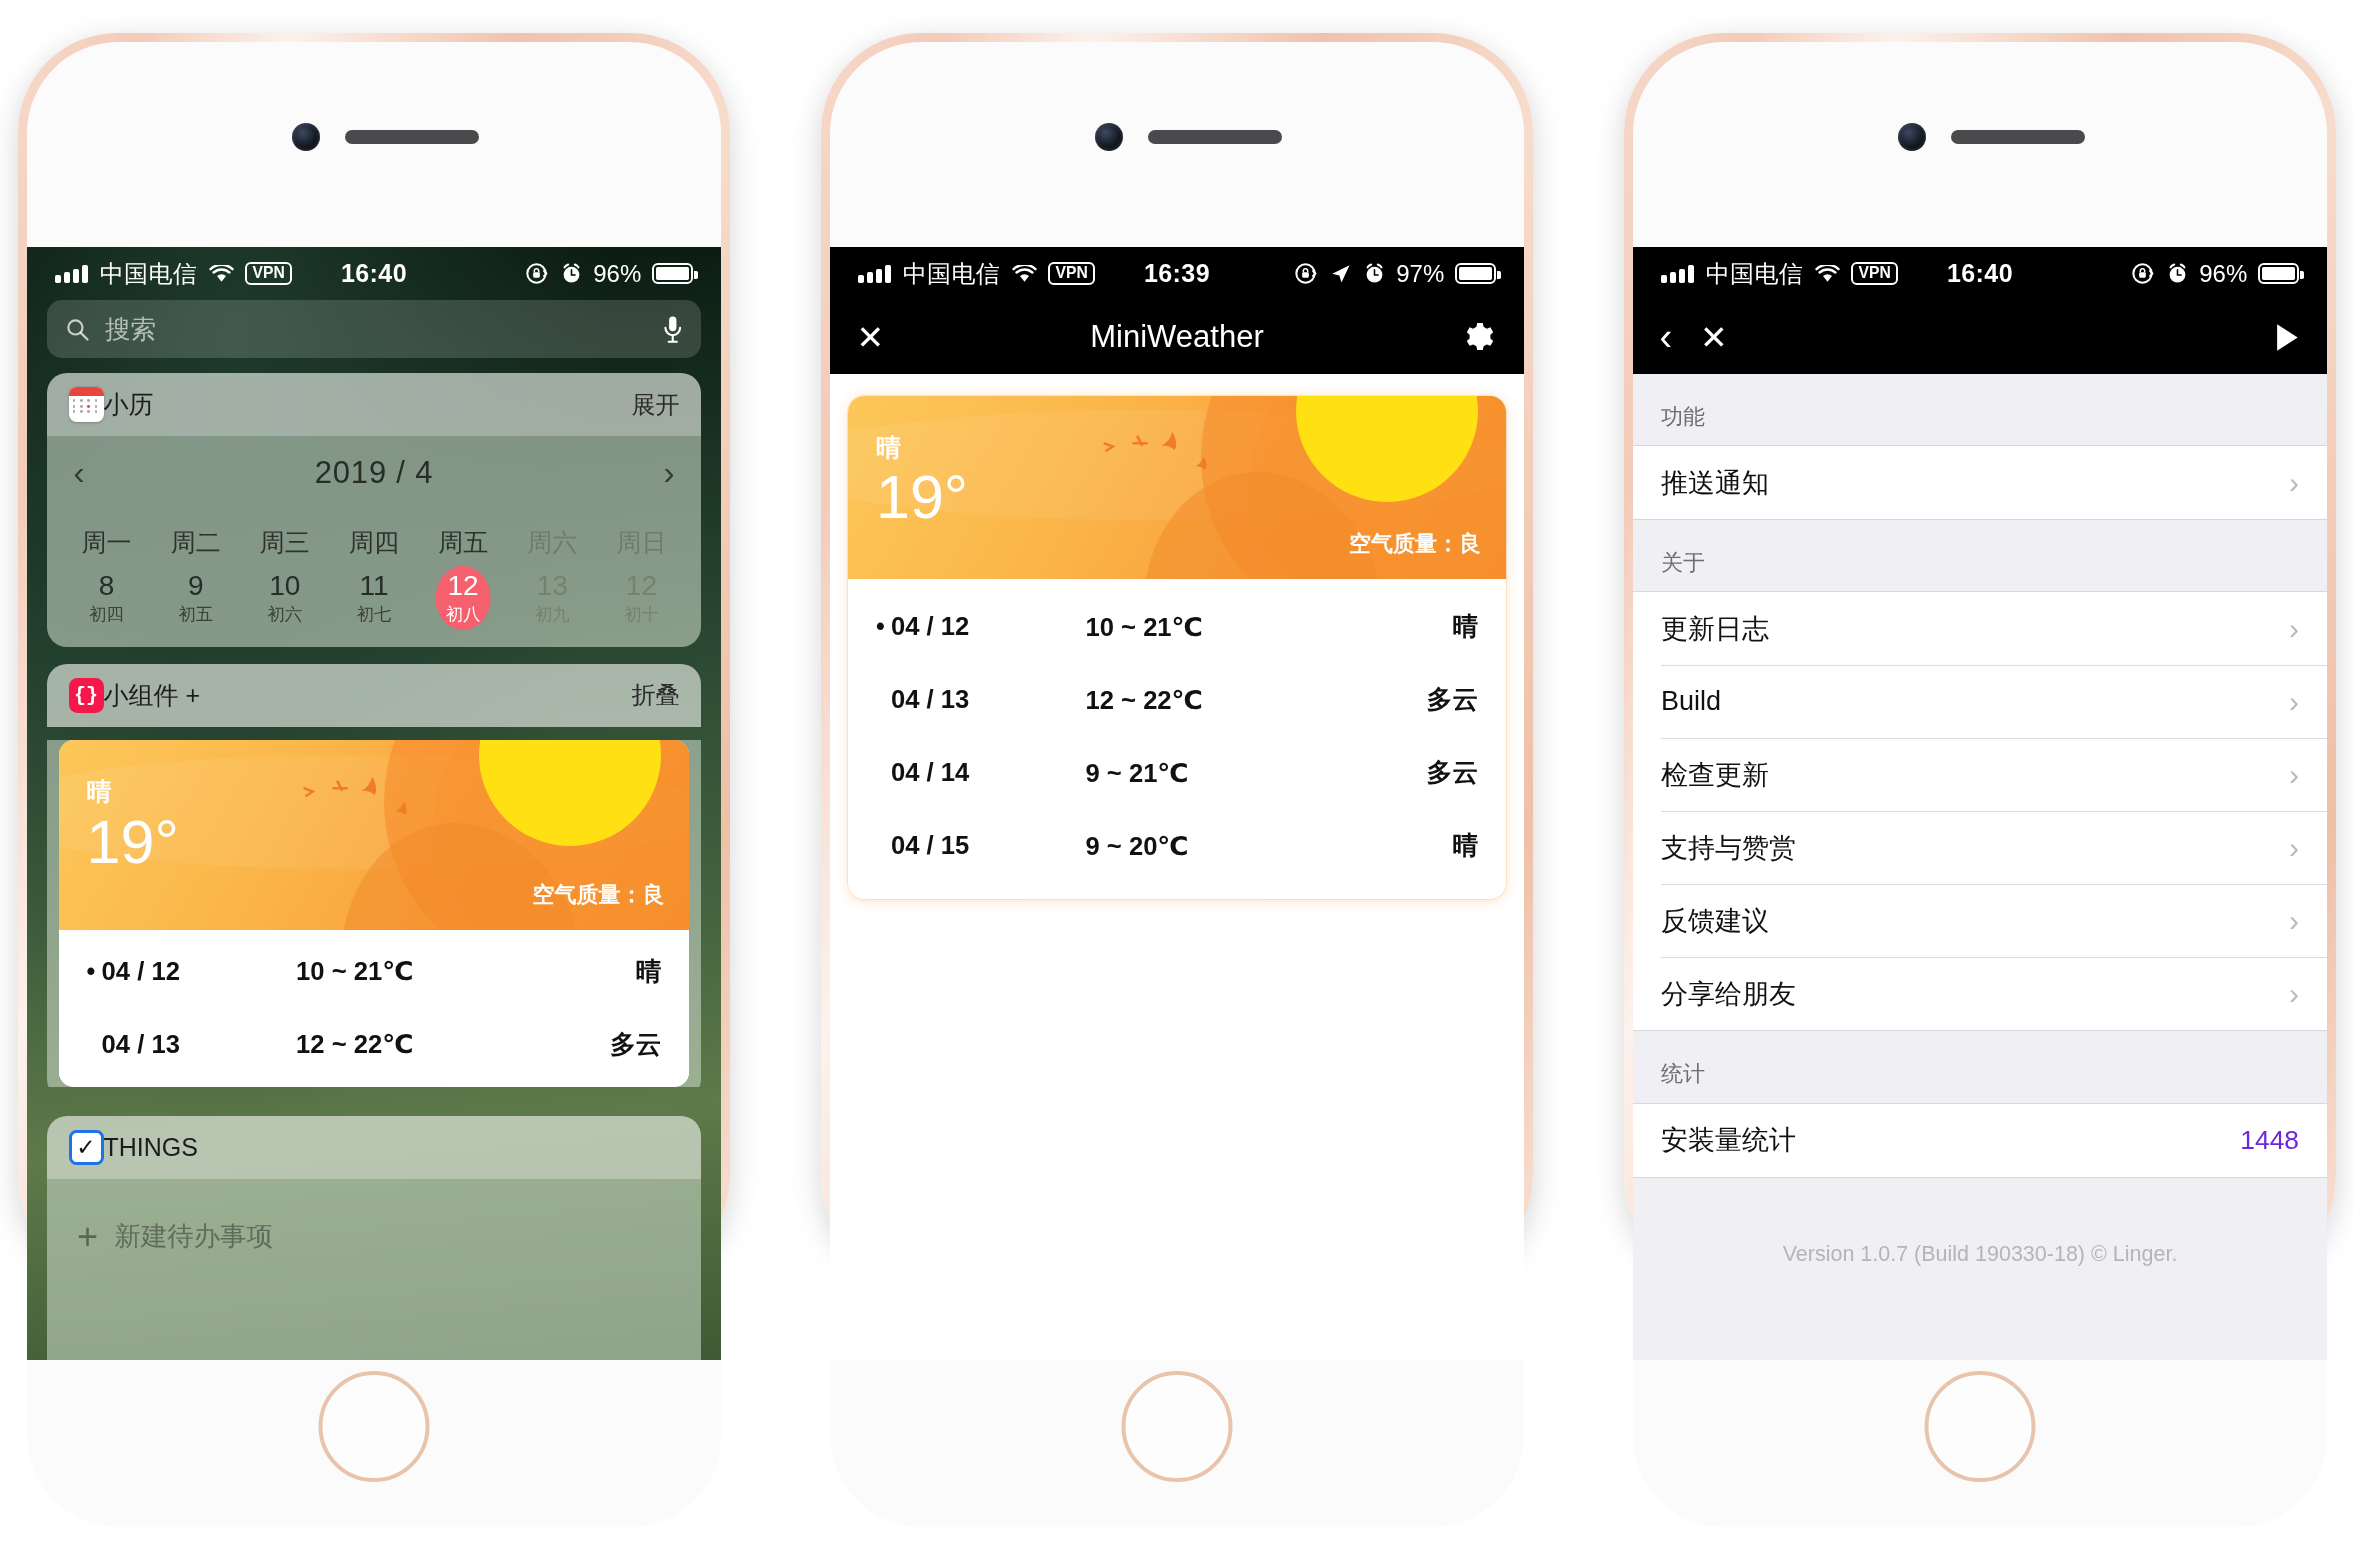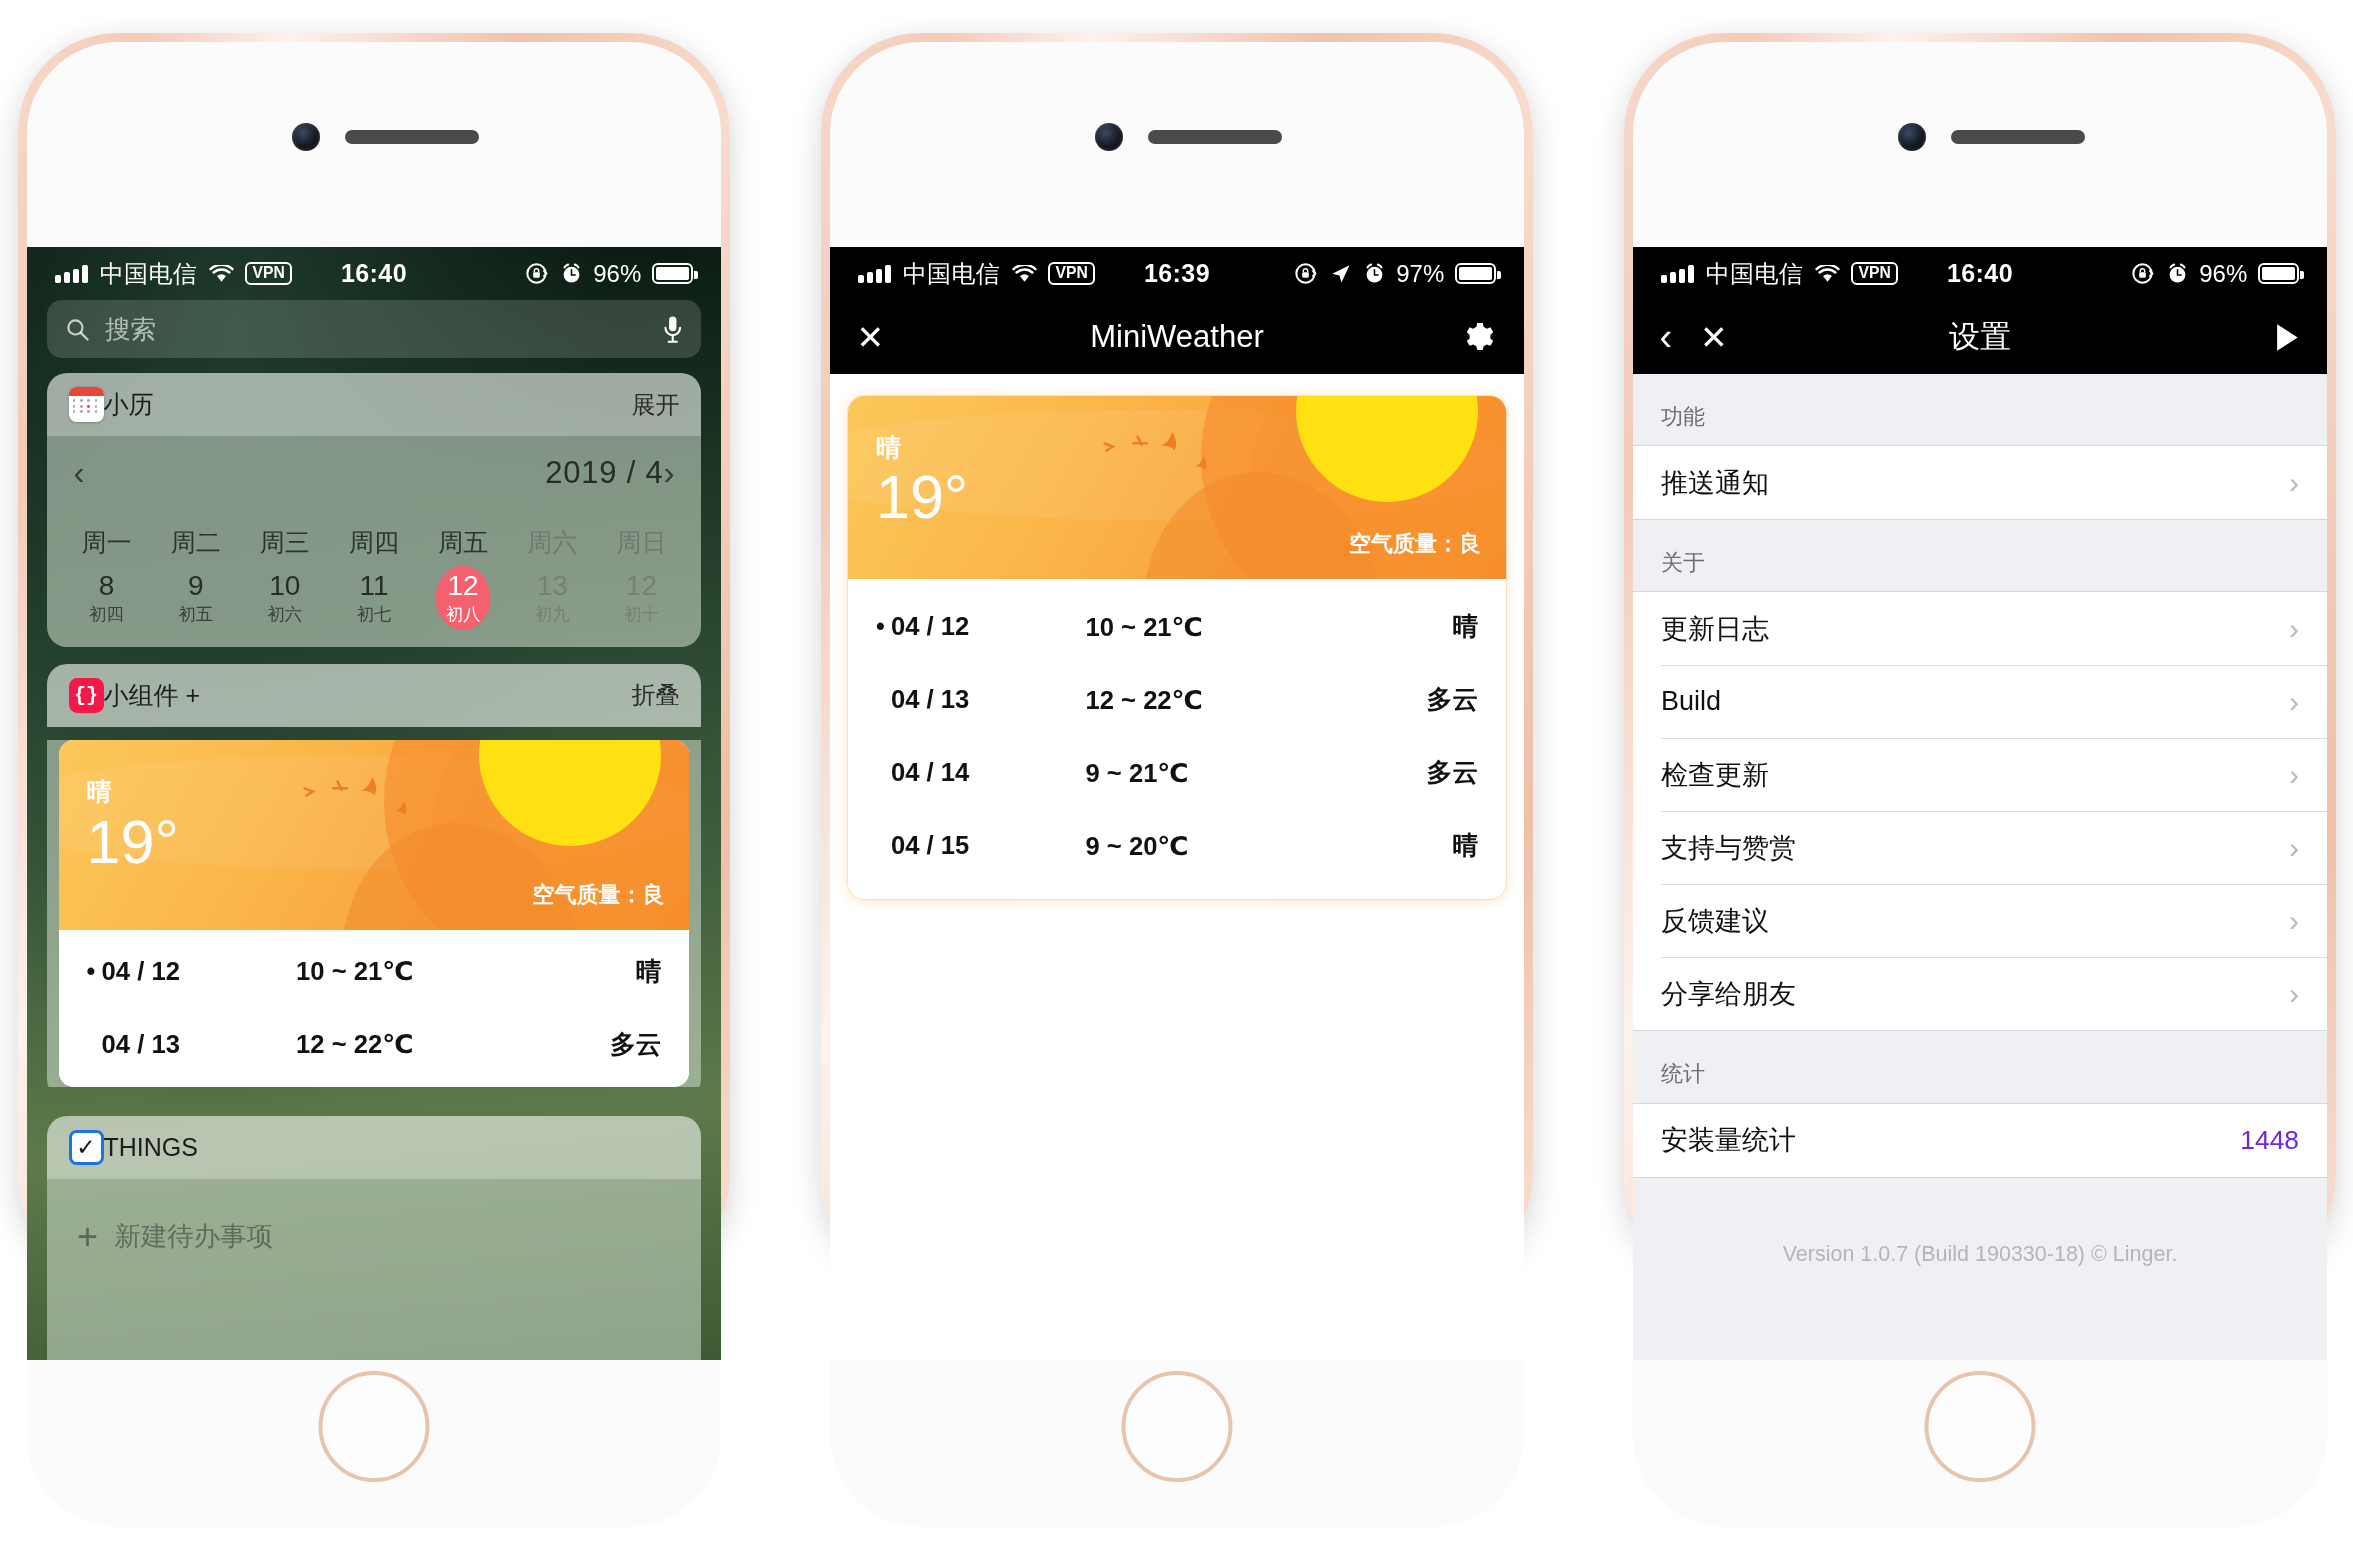--- a/index.html
+++ b/index.html
@@ -125,21 +125,21 @@
   }
   .things-icon {
     width:35px; height:35px; border-radius:7.4px; background:#fff; flex:none;
     border:3.3px solid #1e72e8; display:flex; align-items:center; justify-content:center;
     font-size:23px; color:#111; line-height:1;
   }
 
   
   .cal-nav { display:flex; align-items:center; padding: 18px 26.4px 5px; color:#262c26; }
   .cal-nav .arrow { font-size: 33px; opacity:.85; }
-  .cal-nav .ym { flex:1; text-align:right; font-size: 31px; letter-spacing:0.8px; }
+  .cal-nav .ym { flex:1; text-align:center; font-size: 31px; letter-spacing:0.8px; }
   .cal-grid { display:grid; grid-template-columns:repeat(7,1fr); padding: 5px 15px 21.5px; margin-top: 24px; }
   .cal-grid .wd { text-align:center; font-size: 25px; color:#2d322c; padding-bottom: 11.6px; }
   .cal-grid .wd.dim { color:#6f7a6c; }
   .cal-cell { display:flex; flex-direction:column; align-items:center; gap:1.7px; position:relative; }
   .cal-cell .d { font-size: 28px; color:#262c26; line-height:1.05; }
   .cal-cell .l { font-size: 17.3px; color:#3a4138; }
   .cal-cell.dim .d, .cal-cell.dim .l { color:#77816f; }
   .cal-cell.today-cell { color:#fff; }
   .cal-cell.today-cell::before {
     content:""; position:absolute; left:50%; top:-5px; transform:translateX(-50%);
@@ -615,21 +615,20 @@
                 <span></span>
               </span>
           </div>
         </div>
 
         <div class="navbar">
           <div class="nb-left">
             <span style="font-size:38px;font-weight:300;line-height:1">‹</span>
             <span style="font-size:33px;font-weight:300">✕</span>
           </div>
-          <div class="title">设置</div>
           <div class="nb-right">
             <span>
               <svg width="28" height="33" viewBox="0 0 34 40">
                   <path d="M5 4 L30 20 L5 36 Z" fill="#fff"></path>
                 </svg>
             </span>
           </div>
         </div>
 
         <div class="set-body">

